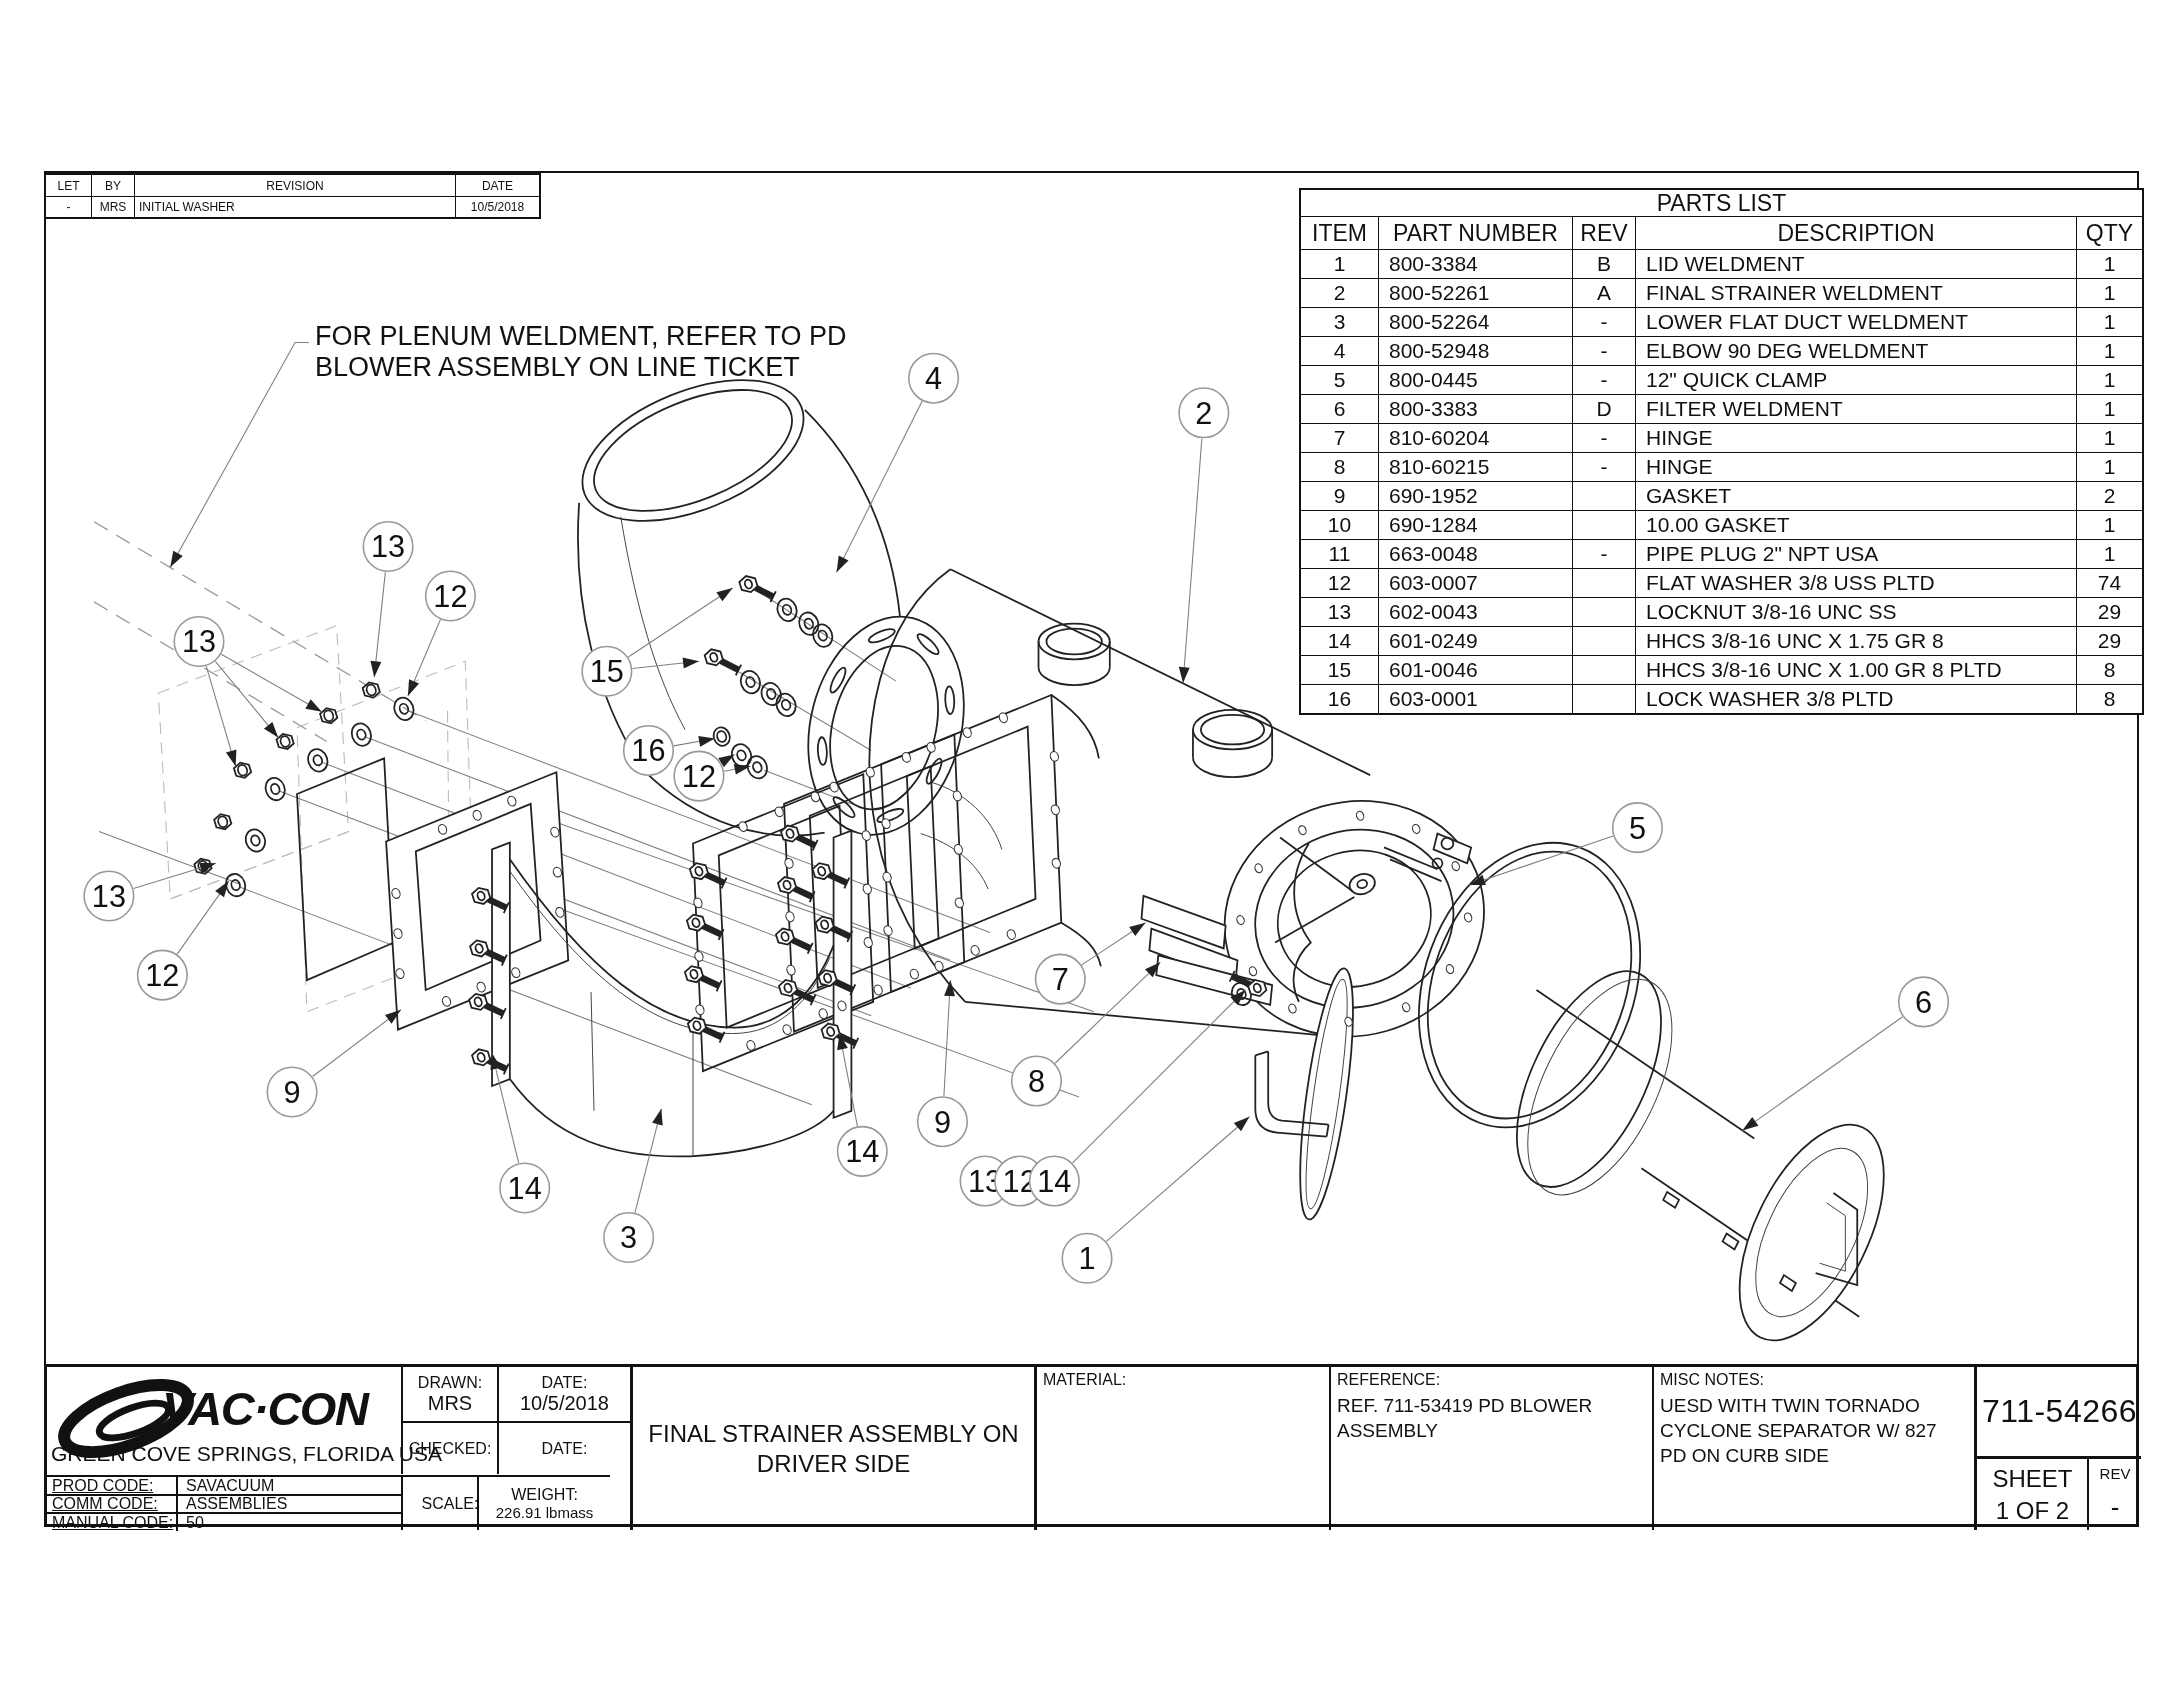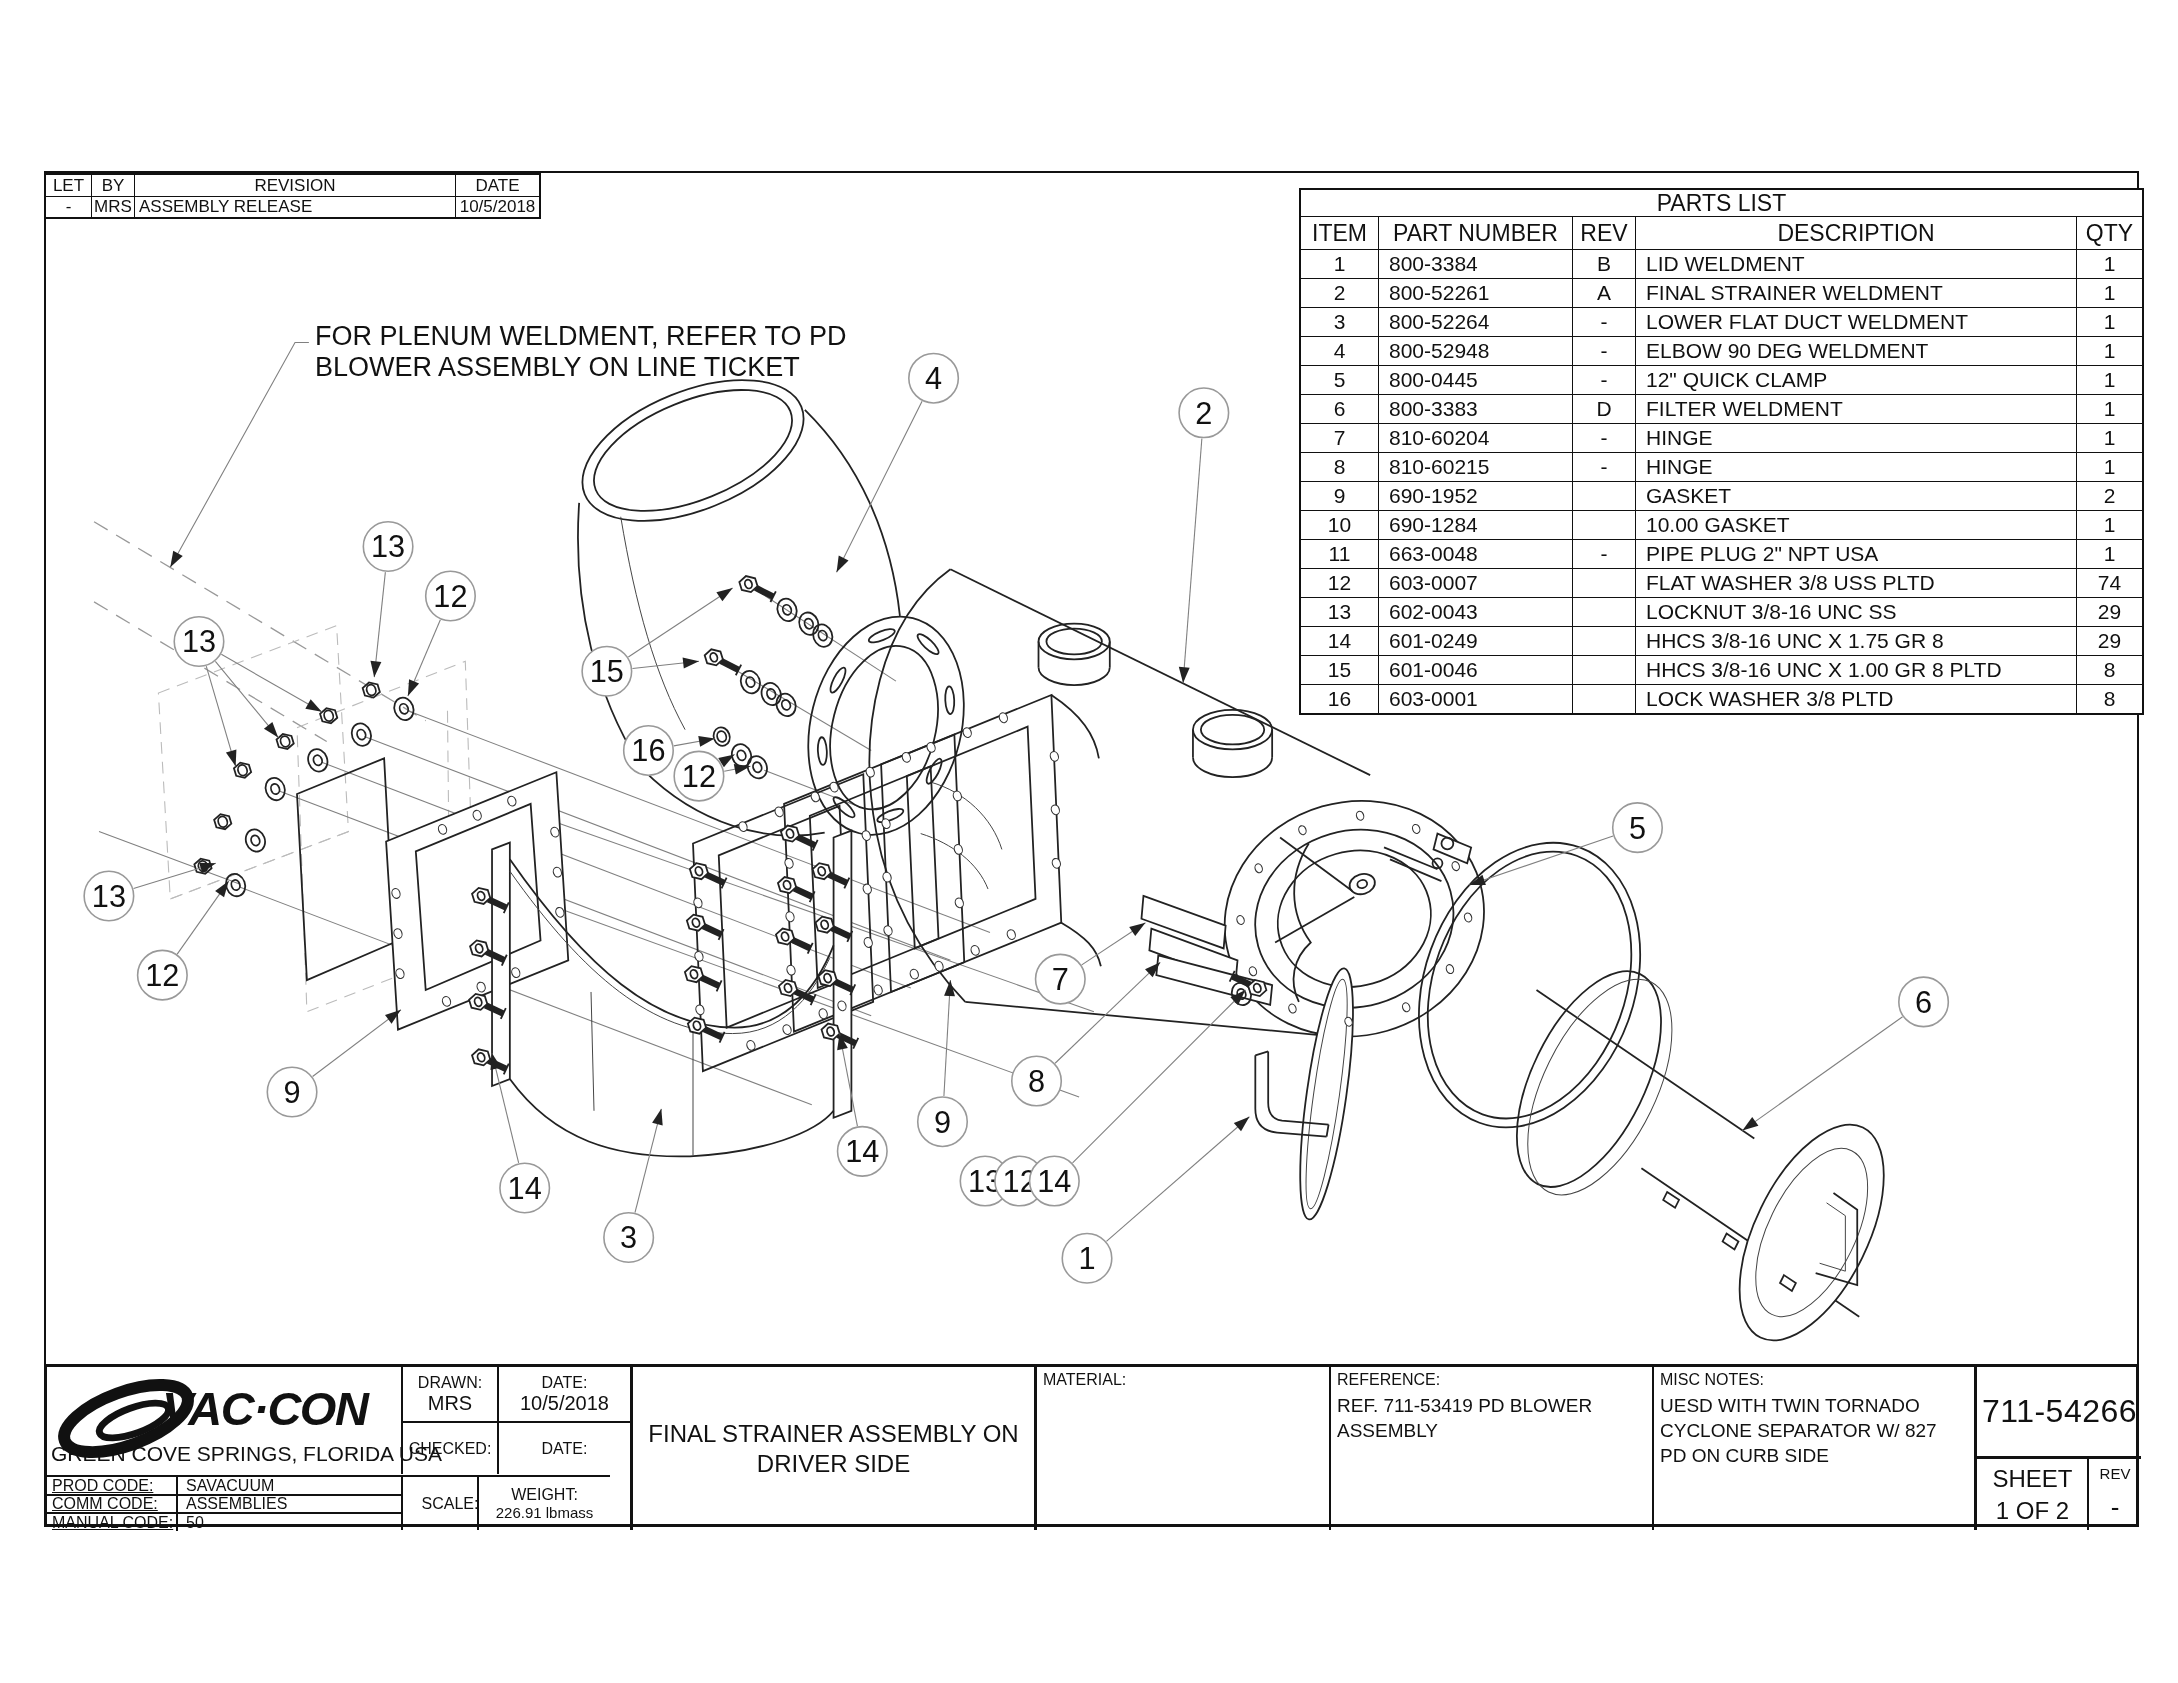--- a/index.html
+++ b/index.html
@@ -18,21 +18,21 @@
   .shk{fill:none;stroke:#222;stroke-width:6.5;}
   .hole{fill:#fff;stroke:#333;stroke-width:1.1;}
   .bal{fill:#fff;stroke:#999;stroke-width:1.6;}
   .baltxt{font-family:"Liberation Sans",sans-serif;font-size:31px;fill:#111;text-anchor:middle;}
   .ah{fill:#222;stroke:none;}
   
   .note{position:absolute;left:315px;top:321px;font-size:27px;line-height:31px;z-index:2;white-space:nowrap;}
   
   .revtable{position:absolute;left:44px;top:173px;display:grid;z-index:2;background:#fff;
             grid-template-columns:45px 43px 321px 84px;grid-template-rows:21px 21px;
-            border:2px solid #111;font-size:17px;}
+            border:2px solid #111;font-size:12px;}
   .rt-c{border-left:1px solid #111;border-top:1px solid #111;display:flex;align-items:center;
         justify-content:center;box-sizing:border-box;padding:0 4px;white-space:nowrap;overflow:hidden;}
   .rt-c.c0{border-left:none;} .rt-c.r0{border-top:none;} .rt-c.lft{justify-content:flex-start;}
   
   .partslist{position:absolute;left:1299px;top:188px;display:grid;z-index:2;background:#fff;
              grid-template-columns:77px 194px 63px 441px 66px;
              grid-template-rows:26px 33px repeat(16,29px);
              border:2.5px solid #111;font-size:21px;}
   .pl-c{border-left:1.2px solid #111;border-top:1.2px solid #111;display:flex;align-items:center;
         justify-content:center;box-sizing:border-box;white-space:nowrap;overflow:hidden;}
@@ -543,21 +543,21 @@
     <div>BLOWER ASSEMBLY ON LINE TICKET</div>
   </div>
 
   <div class="revtable" id="revtable">
       <div class="rt-c r0 c0">LET</div>
       <div class="rt-c r0">BY</div>
       <div class="rt-c r0">REVISION</div>
       <div class="rt-c r0">DATE</div>
       <div class="rt-c c0">-</div>
       <div class="rt-c">MRS</div>
-      <div class="rt-c lft">ASSEMBLY RELEASE</div>
+      <div class="rt-c lft">INITIAL WASHER</div>
       <div class="rt-c">10/5/2018</div>
     </div>
 
   <div class="partslist" id="partslist">
       <div class="pl-title">PARTS LIST</div>
       <div class="pl-c pl-h c0">ITEM</div>
       <div class="pl-c pl-h">PART NUMBER</div>
       <div class="pl-c pl-h">REV</div>
       <div class="pl-c pl-h">DESCRIPTION</div>
       <div class="pl-c pl-h">QTY</div>

